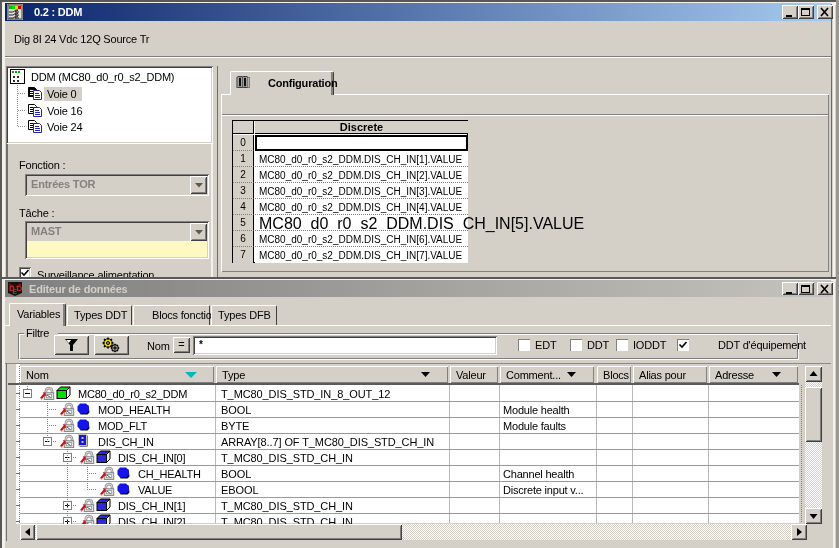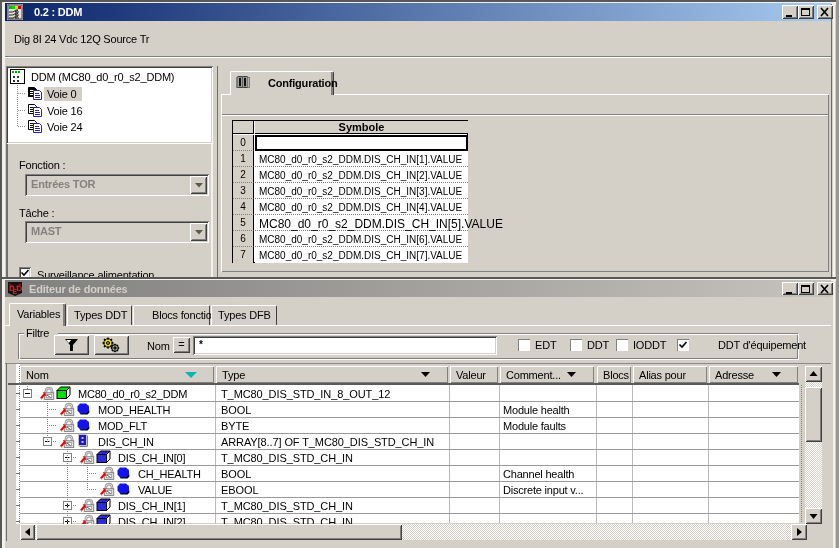--- a/index.html
+++ b/index.html
@@ -109,21 +109,21 @@
       <div class="abs txt" style="left:6px;top:4px;width:154px;height:12px;color:#84827c;">Entrées TOR</div>
       <div class="abs btn" style="left:165px;top:2px;width:17px;height:18px;">
         <div class="abs" style="left:5px;top:7px;width:8px;height:5px;">
           <svg width="8" height="5" viewBox="0 0 8 5">
             <path d="M0 0h8l-4 4.5z" fill="#5c5952"></path>
           </svg>
         </div>
       </div>
     </div>
     <div class="abs txt" style="left:19px;top:207px;width:80px;height:12px;">Tâche :</div>
-    <div class="abs sk" style="left:25px;top:221px;width:184px;height:22px;background:#fef9c3;">
+    <div class="abs sk" style="left:25px;top:221px;width:184px;height:38px;background:#fef9c3;">
       <div class="abs" style="left:2px;top:2px;width:180px;height:18px;background:#d4d0c8;"></div>
       <div class="abs txt" style="left:6px;top:4px;width:154px;height:12px;color:#84827c;">MAST</div>
       <div class="abs btn" style="left:165px;top:2px;width:17px;height:18px;">
         <div class="abs" style="left:5px;top:7px;width:8px;height:5px;">
           <svg width="8" height="5" viewBox="0 0 8 5">
             <path d="M0 0h8l-4 4.5z" fill="#5c5952"></path>
           </svg>
         </div>
       </div>
     </div>
@@ -143,38 +143,38 @@
         <rect x="0.5" y="1.5" width="13" height="10" fill="#b8b4ac" stroke="#808080"></rect>
         <rect x="2" y="0.5" width="4" height="11" fill="#fff" stroke="#404040"></rect>
         <rect x="3" y="1.5" width="2" height="9" fill="#101010"></rect>
         <rect x="7" y="0.5" width="4" height="11" fill="#fff" stroke="#404040"></rect>
         <rect x="8" y="1.5" width="2" height="9" fill="#101010"></rect>
       </svg>
     </div>
     <div class="abs b txt" style="left:254px;top:77px;width:80px;height:12px;margin-left:14px;">Configuration</div>
     <div class="abs" style="left:232px;top:120px;width:236px;height:143px;border:1px solid #000;background:#fff;"></div>
     <div class="abs" style="left:233px;top:121px;width:21px;height:13px;background:#d4d0c8;border-right:1px solid #000;border-bottom:1px solid #000;"></div>
-    <div class="abs" style="left:255px;top:121px;width:213px;height:13px;background:#d4d0c8;border-bottom:1px solid #000;text-align:center;line-height:13px;"><span class="b">Symbole</span></div>
+    <div class="abs" style="left:255px;top:121px;width:213px;height:13px;background:#d4d0c8;border-bottom:1px solid #000;text-align:center;line-height:13px;"><span class="b">Discrete</span></div>
     <div class="abs" style="left:233px;top:135px;width:21px;height:16px;background:#d4d0c8;border-right:1px solid #000;border-bottom:1px dotted #808080;text-align:center;line-height:15px;font-size:10px;">0</div>
     <div class="abs" style="left:255px;top:135px;width:213px;height:16px;background:#fff;border-bottom:1px dotted #808080;"></div>
     <div class="abs" style="left:233px;top:151px;width:21px;height:16px;background:#d4d0c8;border-right:1px solid #000;border-bottom:1px dotted #808080;text-align:center;line-height:15px;font-size:10px;">1</div>
     <div class="abs" style="left:255px;top:151px;width:213px;height:16px;background:#fff;border-bottom:1px dotted #808080;"></div>
     <div class="abs txt" style="left:259px;top:154px;width:207px;height:12px;font-size:10px;letter-spacing:0;">MC80_d0_r0_s2_DDM.DIS_CH_IN[1].VALUE</div>
     <div class="abs" style="left:233px;top:167px;width:21px;height:16px;background:#d4d0c8;border-right:1px solid #000;border-bottom:1px dotted #808080;text-align:center;line-height:15px;font-size:10px;">2</div>
     <div class="abs" style="left:255px;top:167px;width:213px;height:16px;background:#fff;border-bottom:1px dotted #808080;"></div>
     <div class="abs txt" style="left:259px;top:170px;width:207px;height:12px;font-size:10px;letter-spacing:0;">MC80_d0_r0_s2_DDM.DIS_CH_IN[2].VALUE</div>
     <div class="abs" style="left:233px;top:183px;width:21px;height:16px;background:#d4d0c8;border-right:1px solid #000;border-bottom:1px dotted #808080;text-align:center;line-height:15px;font-size:10px;">3</div>
     <div class="abs" style="left:255px;top:183px;width:213px;height:16px;background:#fff;border-bottom:1px dotted #808080;"></div>
     <div class="abs txt" style="left:259px;top:186px;width:207px;height:12px;font-size:10px;letter-spacing:0;">MC80_d0_r0_s2_DDM.DIS_CH_IN[3].VALUE</div>
     <div class="abs" style="left:233px;top:199px;width:21px;height:16px;background:#d4d0c8;border-right:1px solid #000;border-bottom:1px dotted #808080;text-align:center;line-height:15px;font-size:10px;">4</div>
     <div class="abs" style="left:255px;top:199px;width:213px;height:16px;background:#fff;border-bottom:1px dotted #808080;"></div>
     <div class="abs txt" style="left:259px;top:202px;width:207px;height:12px;font-size:10px;letter-spacing:0;">MC80_d0_r0_s2_DDM.DIS_CH_IN[4].VALUE</div>
     <div class="abs" style="left:233px;top:215px;width:21px;height:16px;background:#d4d0c8;border-right:1px solid #000;border-bottom:1px dotted #808080;text-align:center;line-height:15px;font-size:10px;">5</div>
     <div class="abs" style="left:255px;top:215px;width:213px;height:16px;background:#fff;border-bottom:1px dotted #808080;"></div>
-    <div class="abs txt" style="left:259px;top:218px;width:207px;height:12px;font-size:12px;letter-spacing:0;">MC80_d0_r0_s2_DDM.DIS_CH_IN[5].VALUE</div>
+    <div class="abs txt" style="left:259px;top:218px;width:207px;height:12px;font-size:16px;letter-spacing:0;">MC80_d0_r0_s2_DDM.DIS_CH_IN[5].VALUE</div>
     <div class="abs" style="left:233px;top:231px;width:21px;height:16px;background:#d4d0c8;border-right:1px solid #000;border-bottom:1px dotted #808080;text-align:center;line-height:15px;font-size:10px;">6</div>
     <div class="abs" style="left:255px;top:231px;width:213px;height:16px;background:#fff;border-bottom:1px dotted #808080;"></div>
     <div class="abs txt" style="left:259px;top:234px;width:207px;height:12px;font-size:10px;letter-spacing:0;">MC80_d0_r0_s2_DDM.DIS_CH_IN[6].VALUE</div>
     <div class="abs" style="left:233px;top:247px;width:21px;height:16px;background:#d4d0c8;border-right:1px solid #000;text-align:center;line-height:15px;font-size:10px;">7</div>
     <div class="abs" style="left:255px;top:247px;width:213px;height:16px;background:#fff;"></div>
     <div class="abs txt" style="left:259px;top:250px;width:207px;height:12px;font-size:10px;letter-spacing:0;">MC80_d0_r0_s2_DDM.DIS_CH_IN[7].VALUE</div>
     <div class="abs" style="left:255px;top:135px;width:213px;height:16px;border:2px solid #000;"></div>
   </div>
 <div class="abs" style="left:0px;top:277px;width:839px;height:271px;overflow:hidden;">
     <div class="abs" style="left:0px;top:0px;width:839px;height:271px;background:#d4d0c8;"></div>

